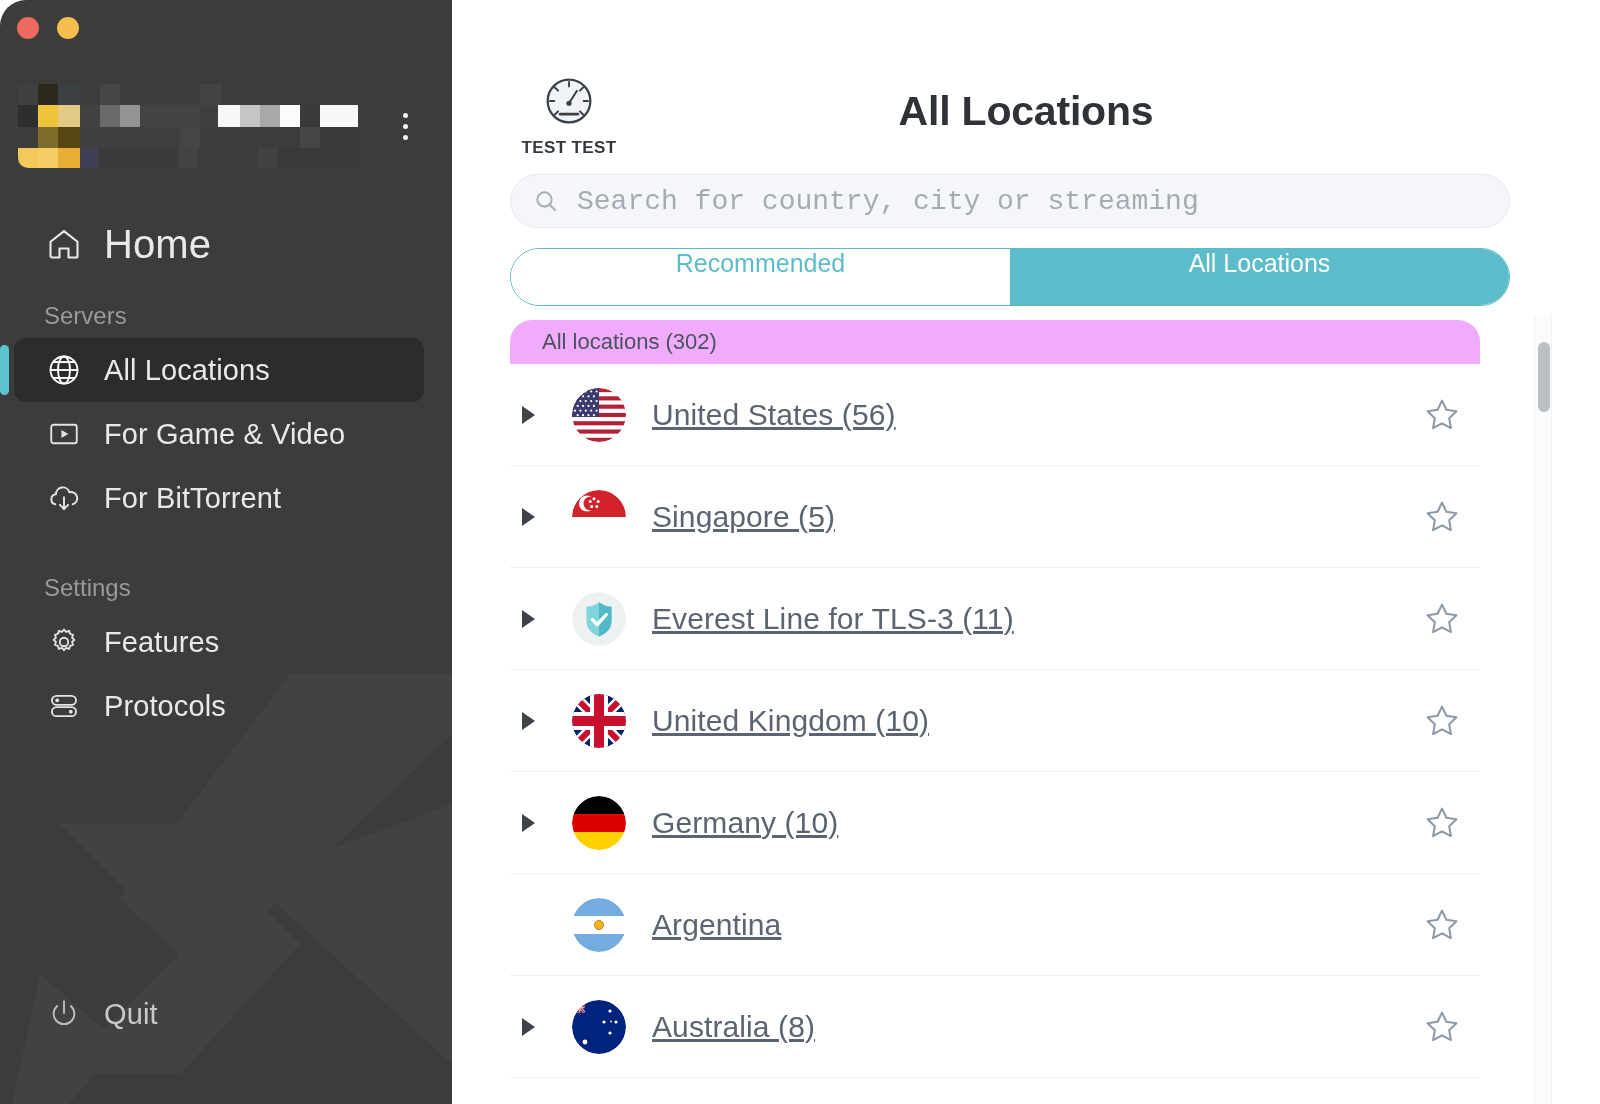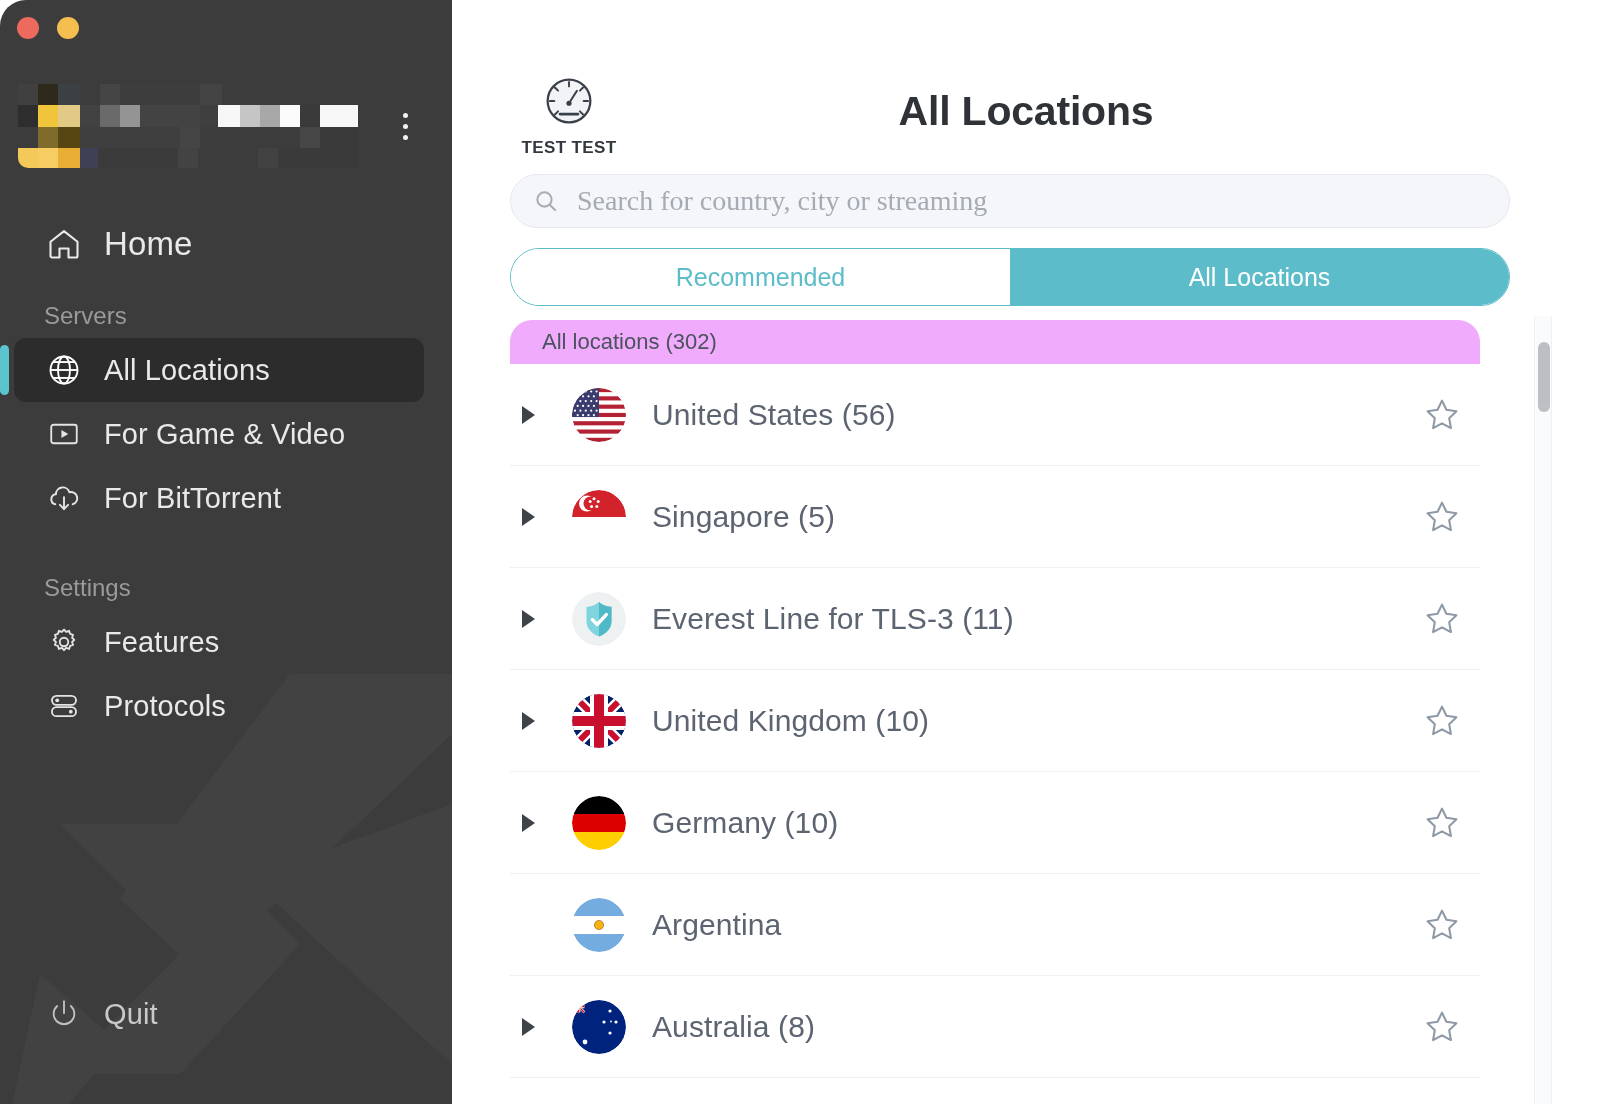--- a/index.html
+++ b/index.html
@@ -92,21 +92,21 @@
     background: #5bc4ce;
   }
   .nav-icon {
     width: 40px; height: 40px;
     display: flex; align-items: center; justify-content: center;
     flex: 0 0 40px;
     margin-right: 20px;
   }
   .nav-icon svg { display: block; }
   .nav-label { font-size: 29px; letter-spacing: 0.1px; }
-  .nav-item.home .nav-label { font-size: 33px; }
+  .nav-item.home .nav-label { font-size: 40px; }
 
   .nav-section {
     font-size: 24px;
     color: #9a9a9a;
     padding-left: 44px;
     margin-top: 26px;
     margin-bottom: 8px;
   }
   .nav-section.settings { margin-top: 44px; }
 
@@ -167,38 +167,38 @@
     padding-left: 66px;
     cursor: text;
   }
   .search-icon-wrap {
     position: absolute; left: 22px; top: 50%;
     transform: translateY(-50%);
     width: 26px; height: 26px;
   }
   .search-input {
     border: none; outline: none; background: transparent;
-    font-family: Liberation Serif, serif;
+    font-family: Liberation Mono, monospace;
     font-size: 28px; color: #9aa0a6;
     width: 90%;
   }
   .search-input::placeholder { color: #a5abb2; opacity: 1; }
 
   .tabs {
     position: absolute;
     top: 248px; left: 58px;
     width: 1000px; height: 58px;
     border: 1.5px solid #5cbcc9;
     border-radius: 29px;
     display: flex;
     overflow: hidden;
   }
   .tab {
     flex: 1 1 50%;
-    display: flex; align-items: center; justify-content: center;
+    display: flex; align-items: flex-start; justify-content: center;
     font-size: 25px;
     cursor: pointer;
   }
   .tab.inactive { background: #ffffff; color: #5cbcc9; }
   .tab.active { background: #5cbcc9; color: #ffffff; }
 
   .list-header {
     position: absolute;
     top: 320px; left: 58px;
     width: 970px; height: 44px;
@@ -244,20 +244,21 @@
     overflow: hidden;
     position: relative;
     background: #fff;
   }
   .flag svg { display: block; }
   .loc-name {
     margin-left: 26px;
     font-size: 30px;
     color: #5b6470;
     letter-spacing: 0.1px;
+    text-decoration: underline;
   }
   .star-btn {
     position: absolute;
     right: 18px; top: 50%;
     transform: translateY(-50%);
     width: 40px; height: 40px;
     cursor: pointer;
   }
 
   .scrollbar-track {

